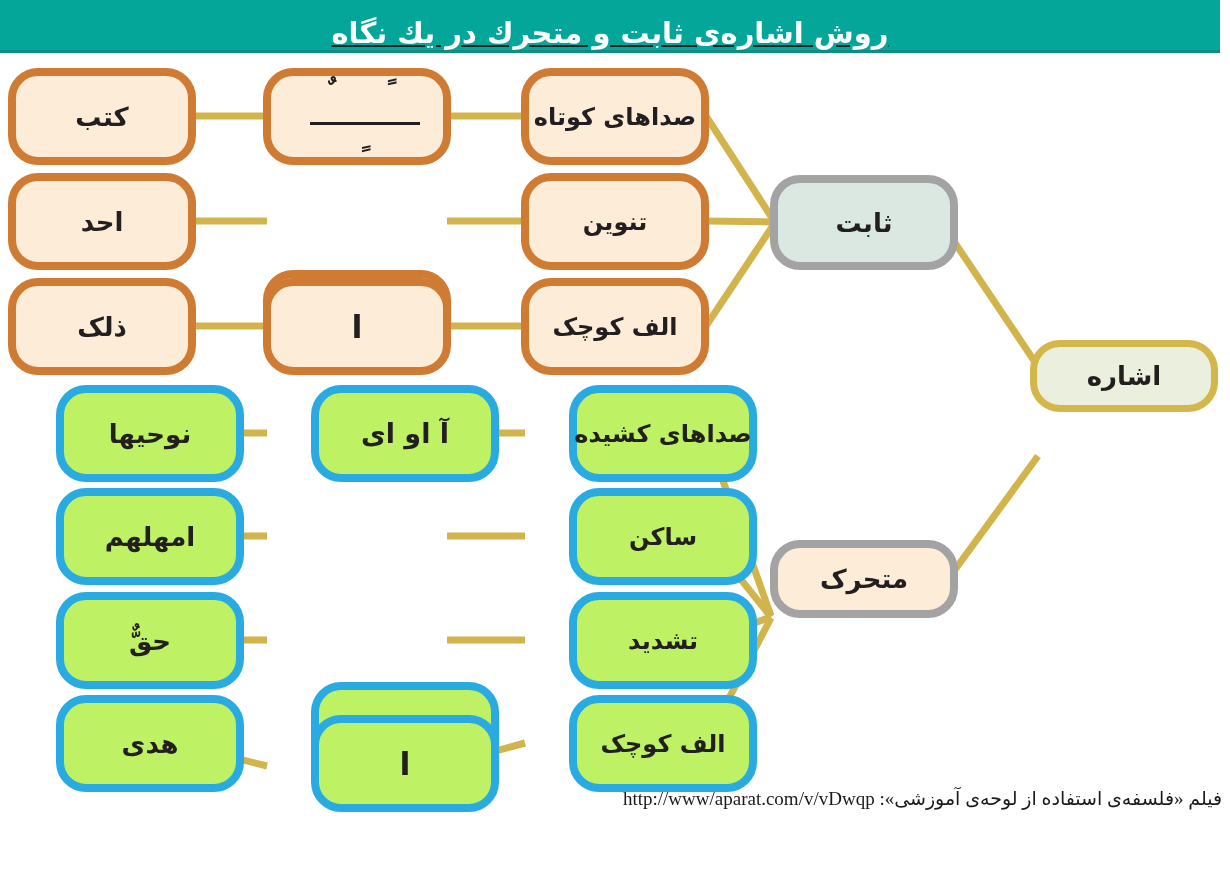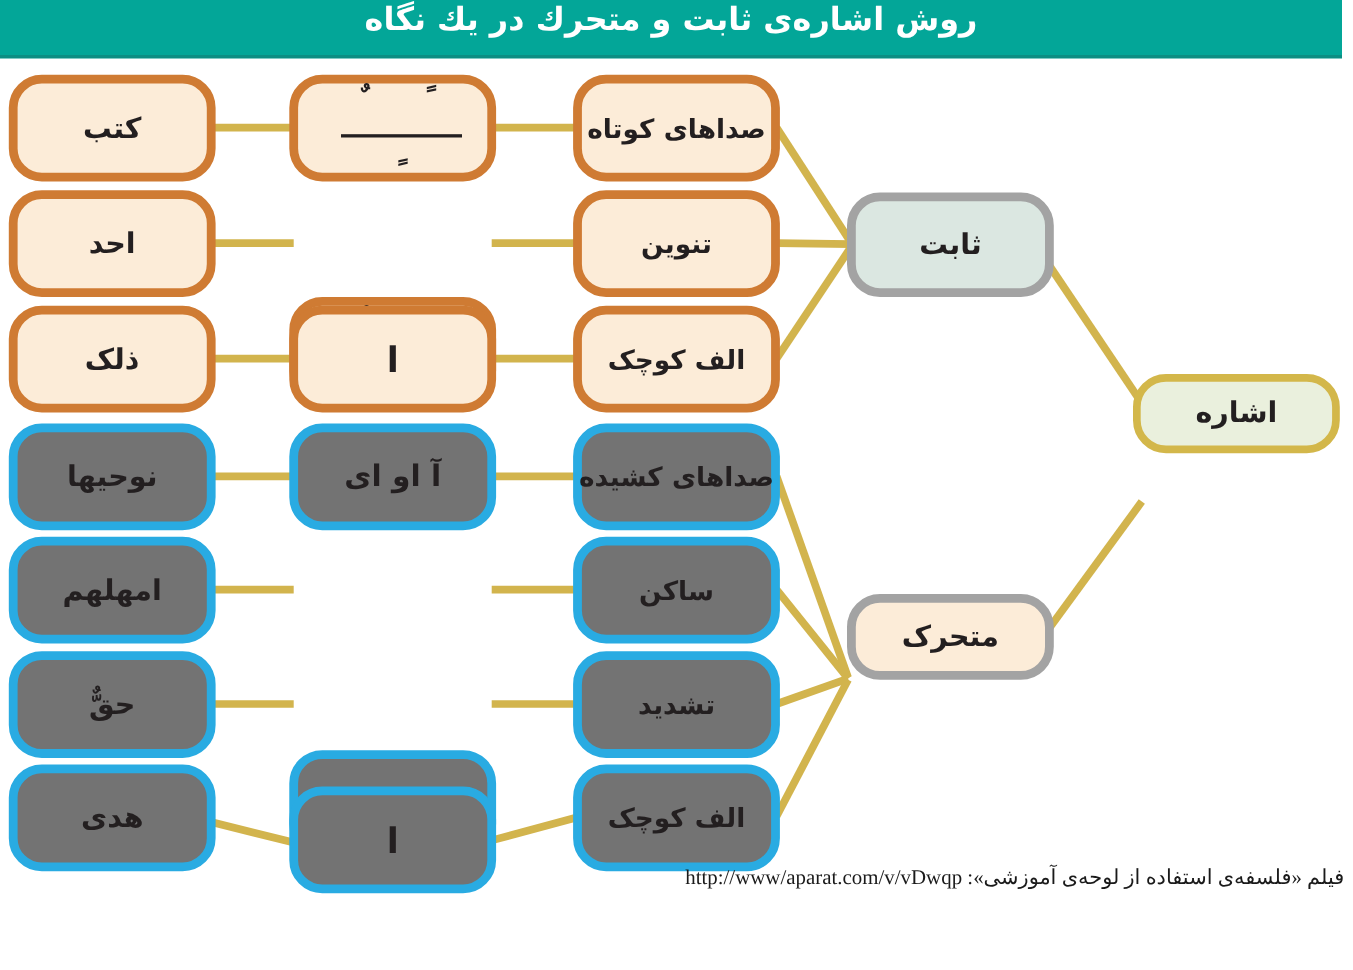--- a/index.html
+++ b/index.html
@@ -2,32 +2,32 @@
 <html lang="fa"><head>
 <meta charset="utf-8">
 <style>
   html,body{margin:0;padding:0;background:#ffffff;}
   body{width:1230px;height:882px;position:relative;overflow:hidden;
        font-family:"DejaVu Sans","Liberation Sans",sans-serif;color:#231f20;}
 
   
   .header{position:absolute;left:0;top:0;width:1220px;height:50px;
           background:#03a698;border-bottom:3px solid #0c8e83;
-          display:flex;align-items:flex-start;justify-content:center;}
+          display:flex;align-items:flex-end;justify-content:center;text-decoration:underline;}
   .header .title{color:#ffffff;font-size:29px;font-weight:bold;letter-spacing:0.5px;}
 
   
   svg.wires{position:absolute;left:0;top:0;z-index:0;}
 
   
   .box{position:absolute;width:188px;height:97px;box-sizing:border-box;
        border-radius:30px;display:flex;align-items:center;justify-content:center;
        z-index:1;background-clip:padding-box;}
   .orange{border:8px solid #cf7b33;background:#fcecd8;}
-  .blue{border:8px solid #29abe2;background:#737373;}
+  .blue{border:8px solid #29abe2;background:#bef264;margin-left:48px;}
   .node{border:8px solid #a3a3a3;}
   .sabet{background:#dbe7e1;}
   .motah{background:#fcecd8;}
   .eshareh{border:7px solid #d3b74a;background:#eaf0dd;}
 
   .word{font-size:26px;font-weight:bold;direction:rtl;white-space:nowrap;}
   .cat{font-size:24px;font-weight:bold;direction:rtl;white-space:nowrap;}
   .nodelabel{font-size:26px;font-weight:bold;direction:rtl;}
 
   

